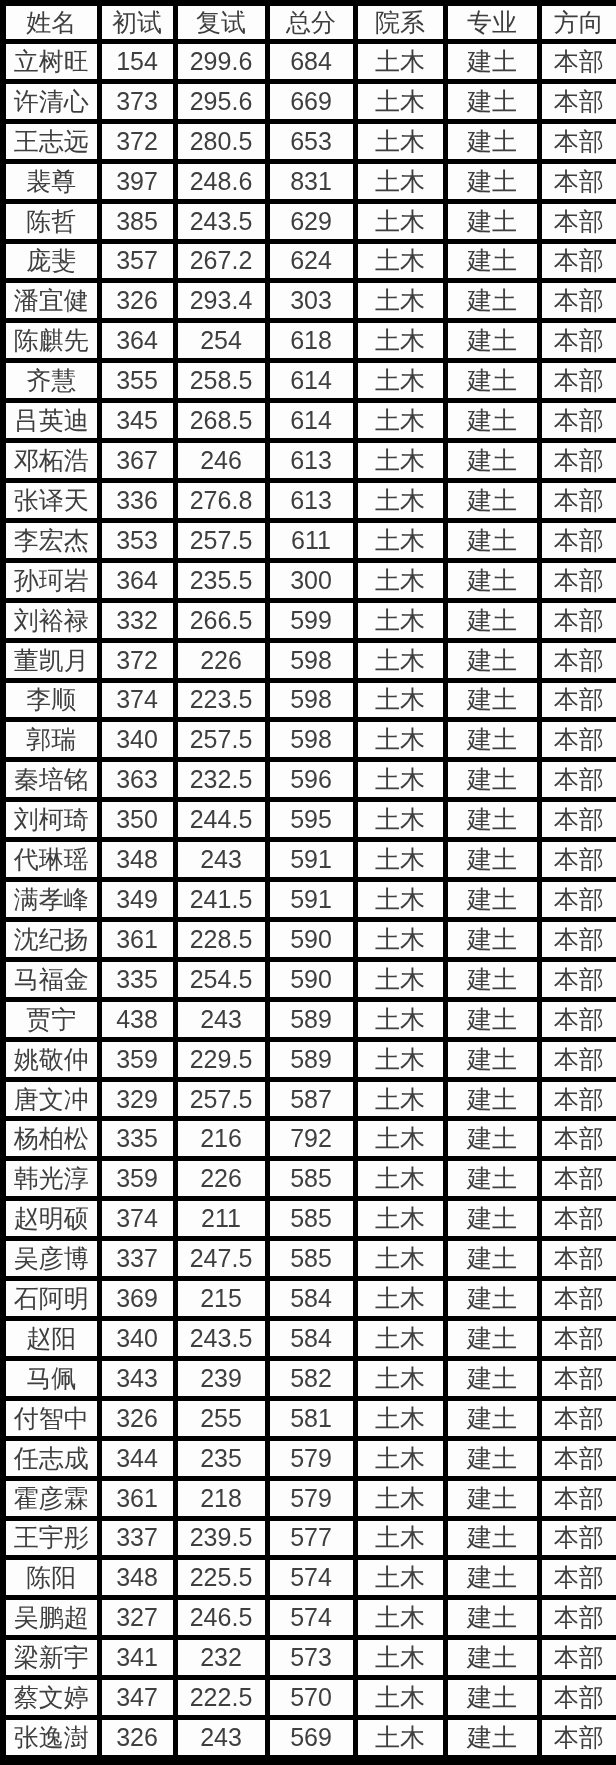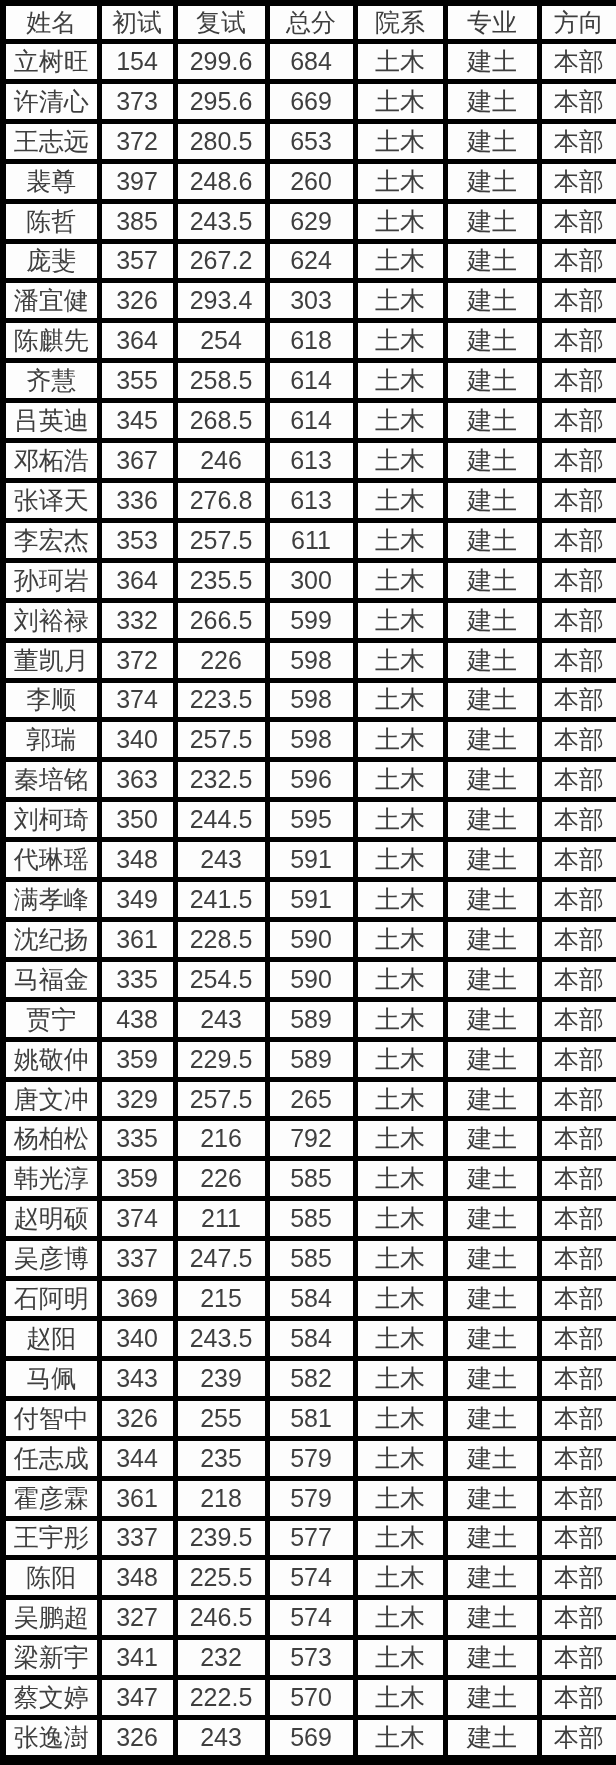--- a/index.html
+++ b/index.html
@@ -93,21 +93,21 @@
           <td>280.5</td>
           <td>653</td>
           <td>土木</td>
           <td>建土</td>
           <td>本部</td>
         </tr>
         <tr>
           <td>裴尊</td>
           <td>397</td>
           <td>248.6</td>
-          <td>260</td>
+          <td>831</td>
           <td>土木</td>
           <td>建土</td>
           <td>本部</td>
         </tr>
         <tr>
           <td>陈哲</td>
           <td>385</td>
           <td>243.5</td>
           <td>629</td>
           <td>土木</td>
@@ -300,21 +300,21 @@
           <td>229.5</td>
           <td>589</td>
           <td>土木</td>
           <td>建土</td>
           <td>本部</td>
         </tr>
         <tr>
           <td>唐文冲</td>
           <td>329</td>
           <td>257.5</td>
-          <td>265</td>
+          <td>587</td>
           <td>土木</td>
           <td>建土</td>
           <td>本部</td>
         </tr>
         <tr>
           <td>杨柏松</td>
           <td>335</td>
           <td>216</td>
           <td>792</td>
           <td>土木</td>

